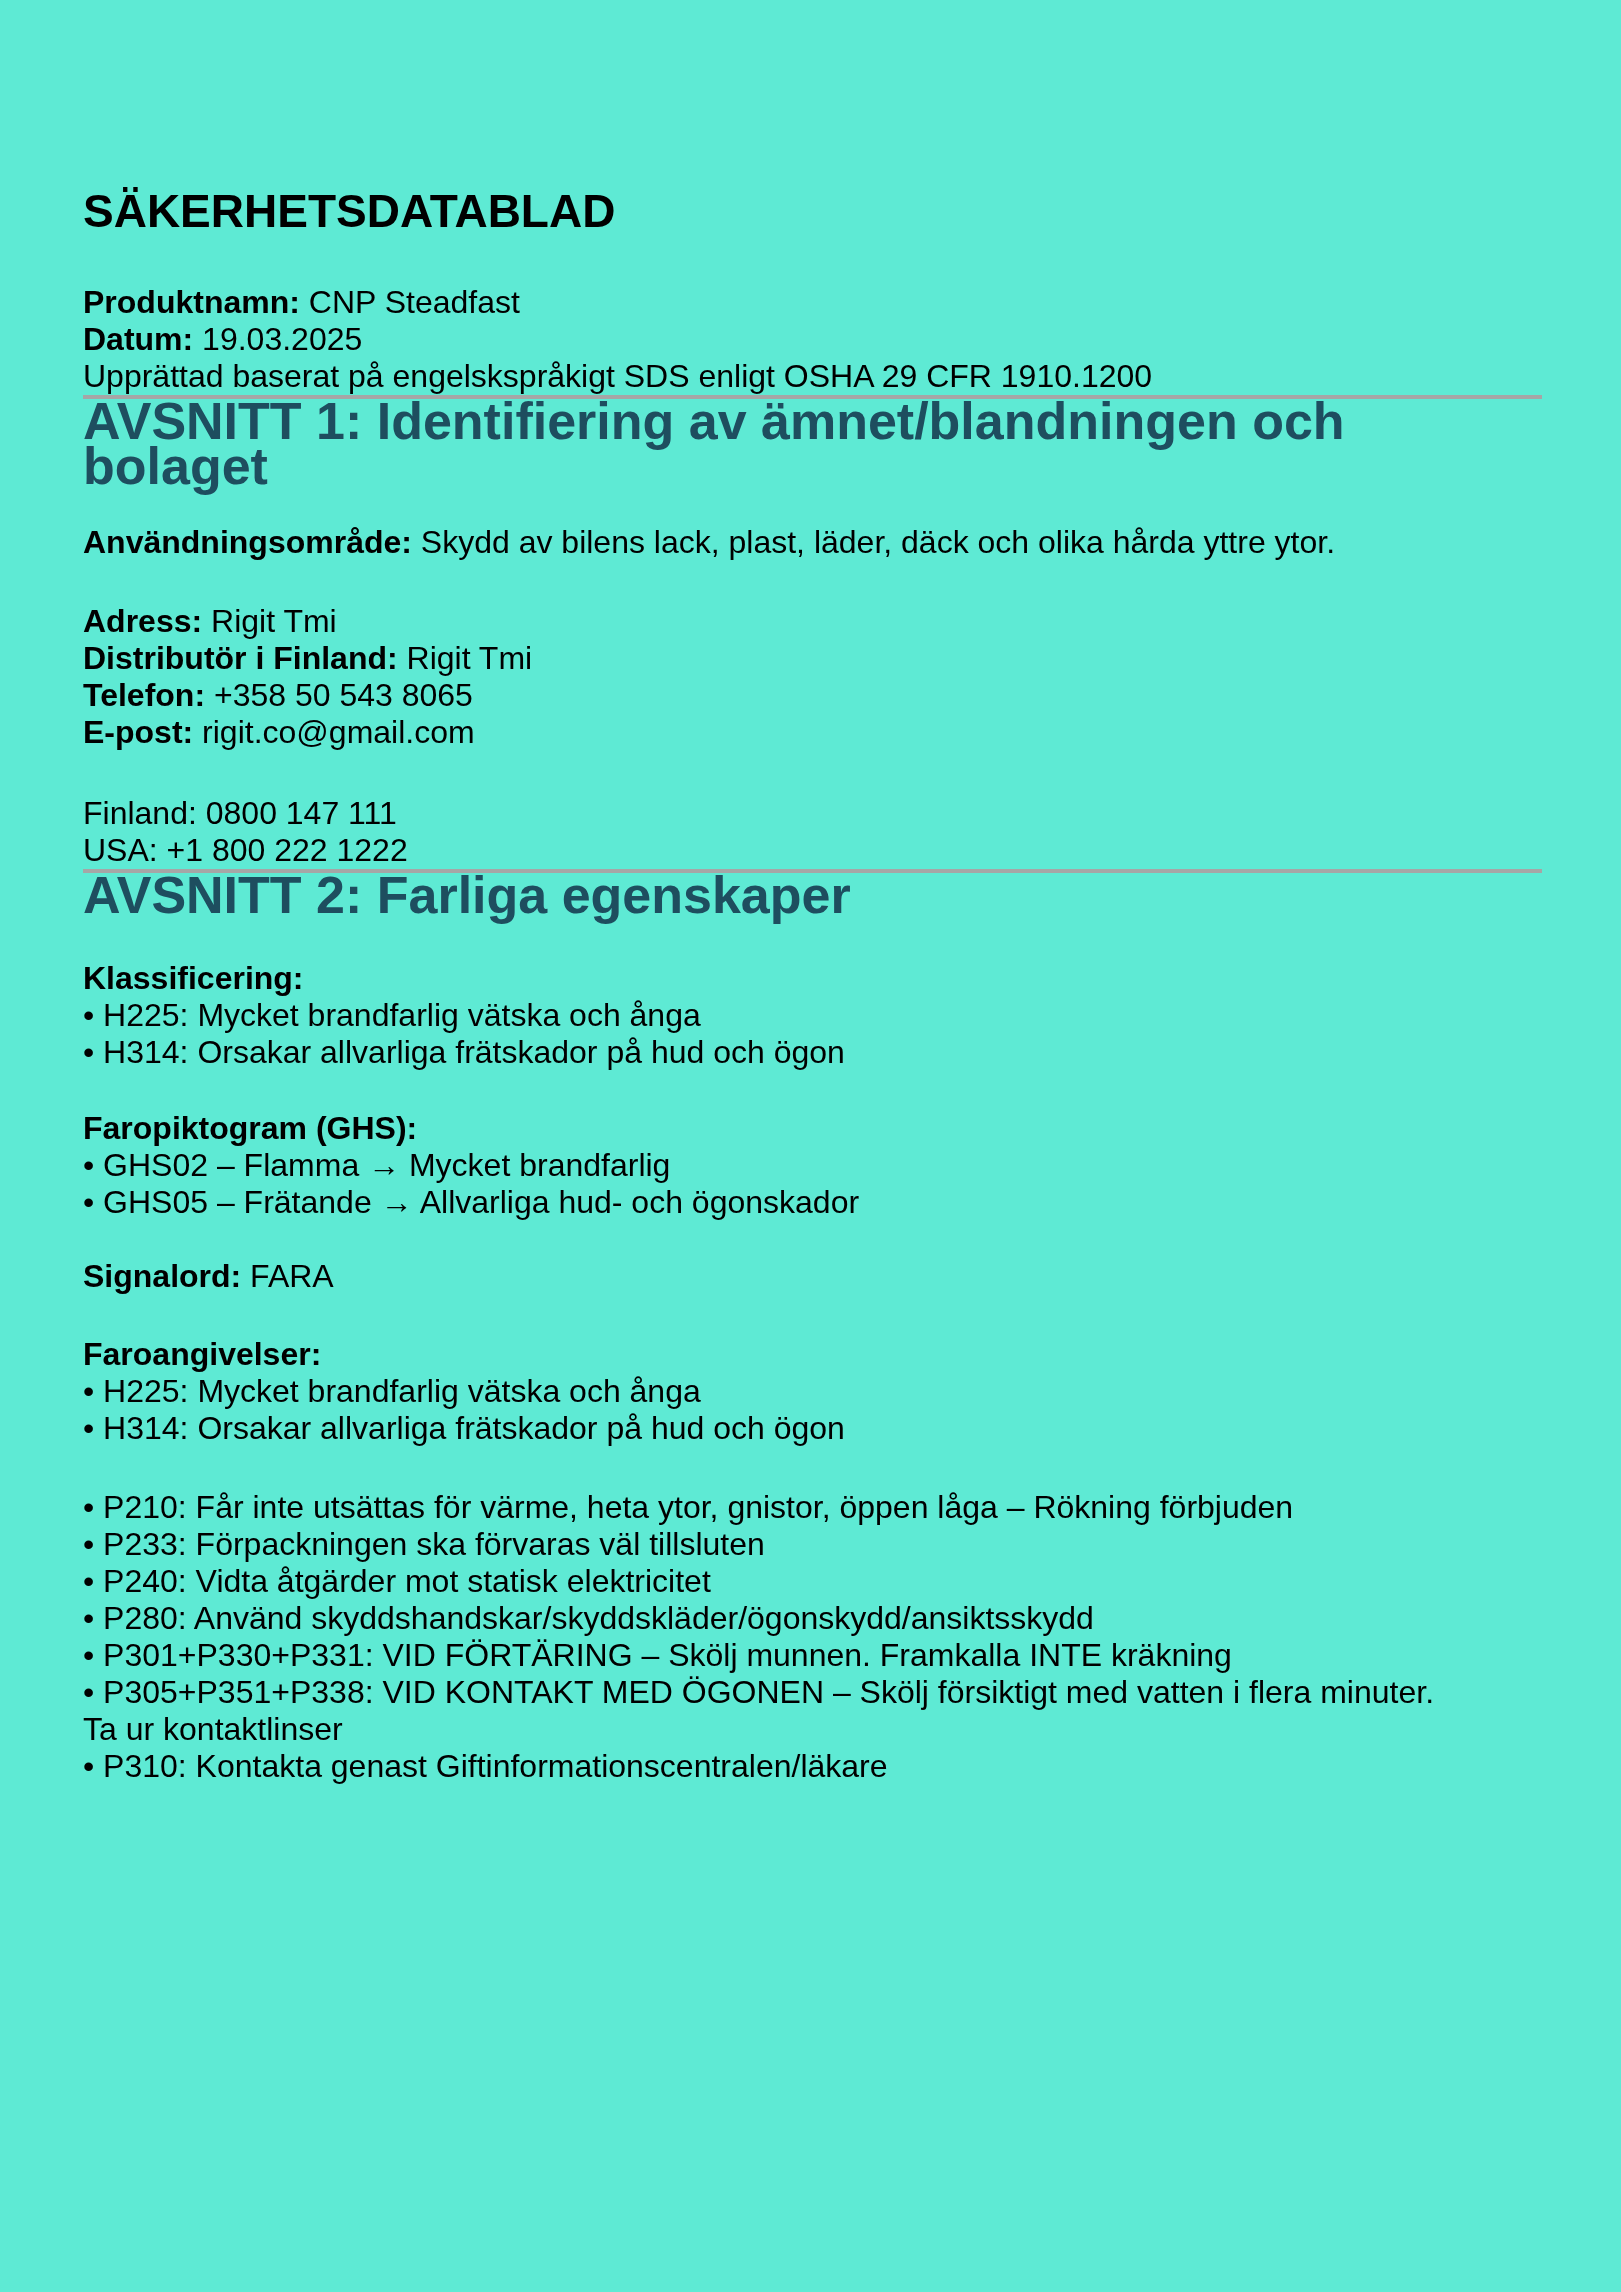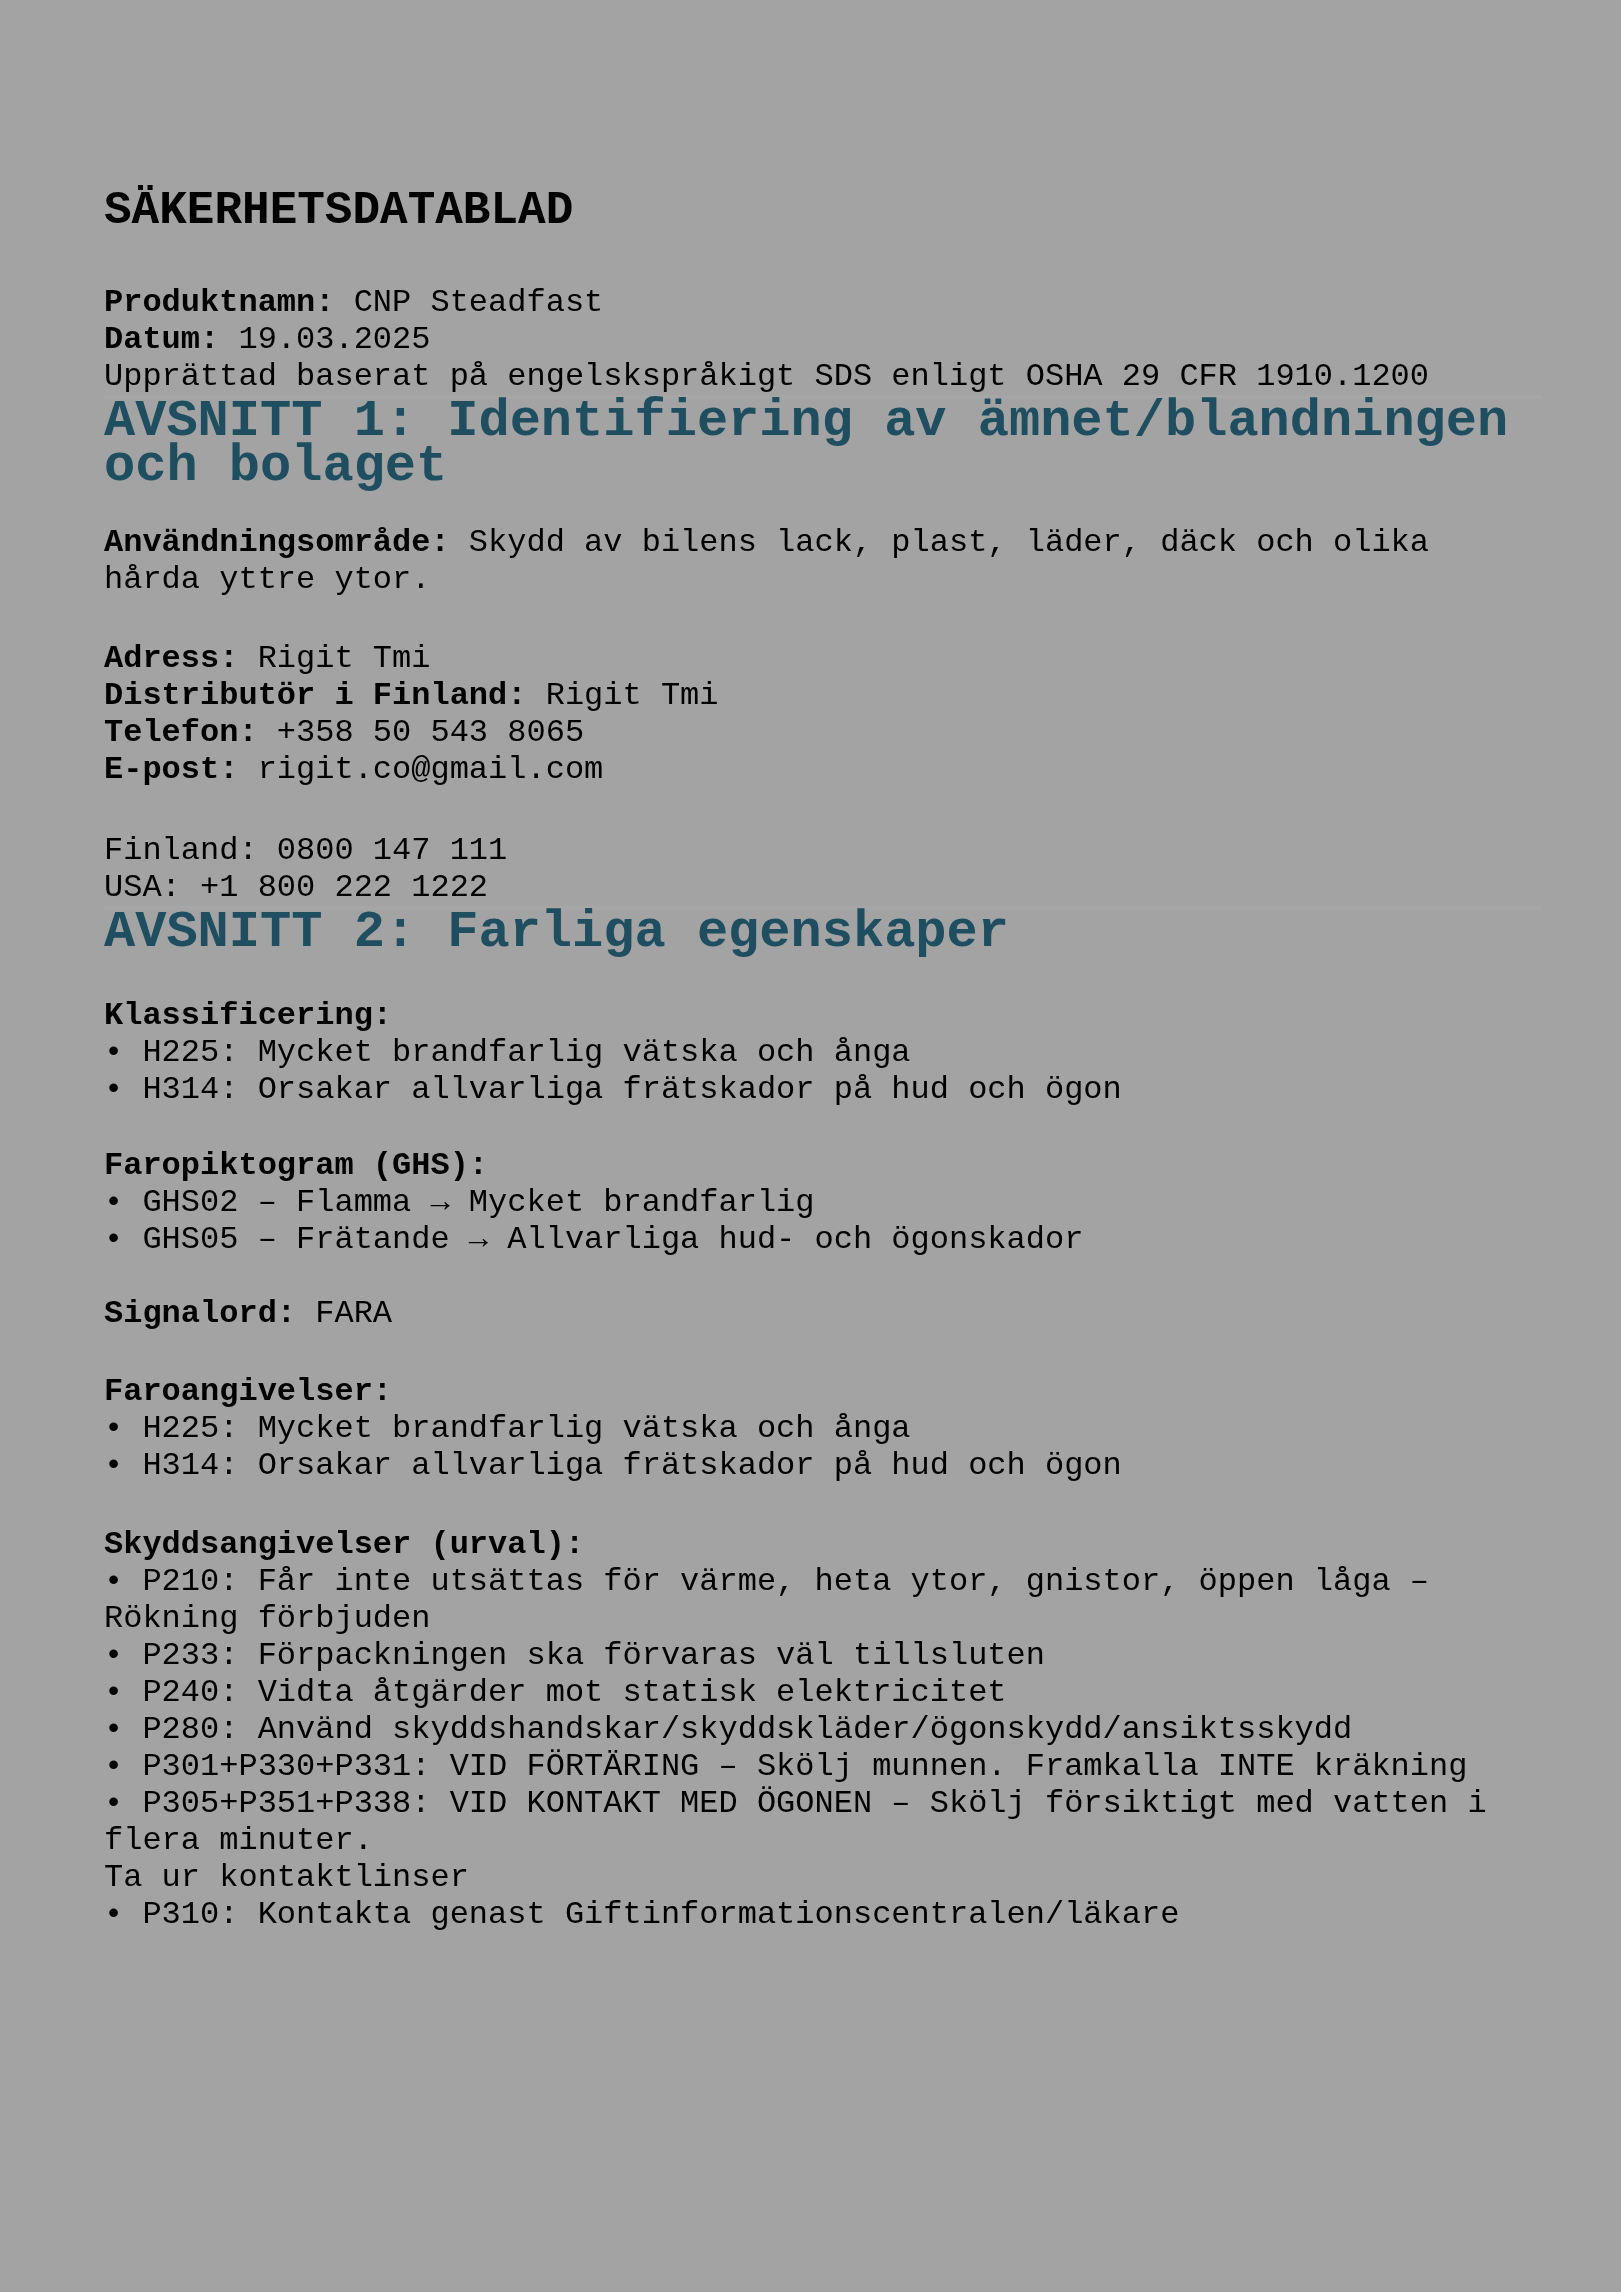--- a/index.html
+++ b/index.html
@@ -1,22 +1,22 @@
 <!DOCTYPE html>
 <html><head>
 <meta charset="utf-8">
 <style>
   html,body{margin:0;padding:0;background:#fff;}
   .page{
     position:relative;
     width:1621px;height:2293px;
     box-sizing:border-box;
-    padding:186px 79px 0 104px;
-    background:#a3a3a3;
-    font-family:Liberation Mono, monospace;
+    padding:186px 79px 0 83px;
+    background:#5eead4;
+    font-family:Liberation Sans, sans-serif;
     font-size:32px;line-height:37px;color:#000;
     overflow:hidden;
   }
   h1.doc-title{
     margin:0;font-size:46px;line-height:51px;font-weight:bold;color:#000;
   }
   h2.sec-heading{
     margin:0;font-size:52px;line-height:45px;font-weight:bold;color:#1e4e5f;
   }
   p.line{margin:0;padding:0;}
@@ -92,21 +92,20 @@
     <p class="line"><b class="lbl">Signalord:</b> <span>FARA</span></p>
   </div>
 
   <div class="m-hazard">
     <p class="line"><b class="lbl">Faroangivelser:</b></p>
     <p class="line">• H225: Mycket brandfarlig vätska och ånga</p>
     <p class="line">• H314: Orsakar allvarliga frätskador på hud och ögon</p>
   </div>
 
   <div class="m-prec">
-    <p class="line"><b class="lbl">Skyddsangivelser (urval):</b></p>
     <p class="line">• P210: Får inte utsättas för värme, heta ytor, gnistor, öppen låga – Rökning förbjuden</p>
     <p class="line">• P233: Förpackningen ska förvaras väl tillsluten</p>
     <p class="line">• P240: Vidta åtgärder mot statisk elektricitet</p>
     <p class="line">• P280: Använd skyddshandskar/skyddskläder/ögonskydd/ansiktsskydd</p>
     <p class="line">• P301+P330+P331: VID FÖRTÄRING – Skölj munnen. Framkalla INTE kräkning</p>
     <p class="line">• P305+P351+P338: VID KONTAKT MED ÖGONEN – Skölj försiktigt med vatten i flera minuter.</p>
     <p class="line">Ta ur kontaktlinser</p>
     <p class="line">• P310: Kontakta genast Giftinformationscentralen/läkare</p>
   </div>
 

